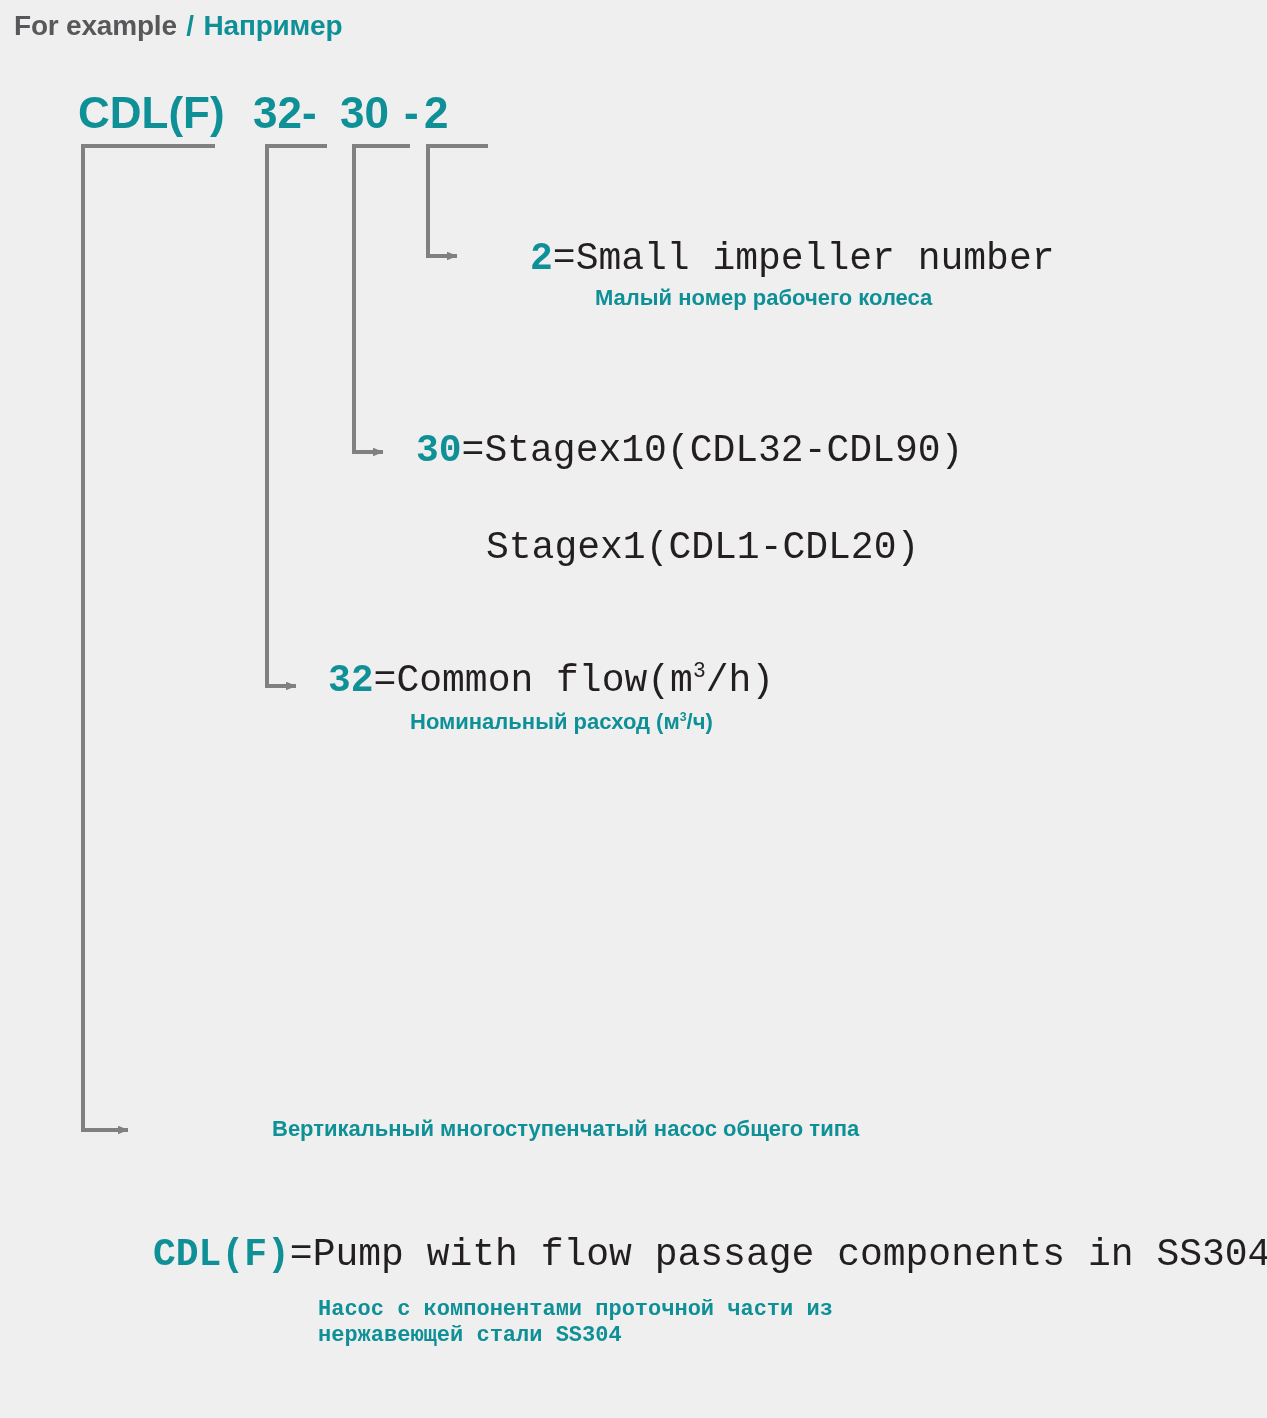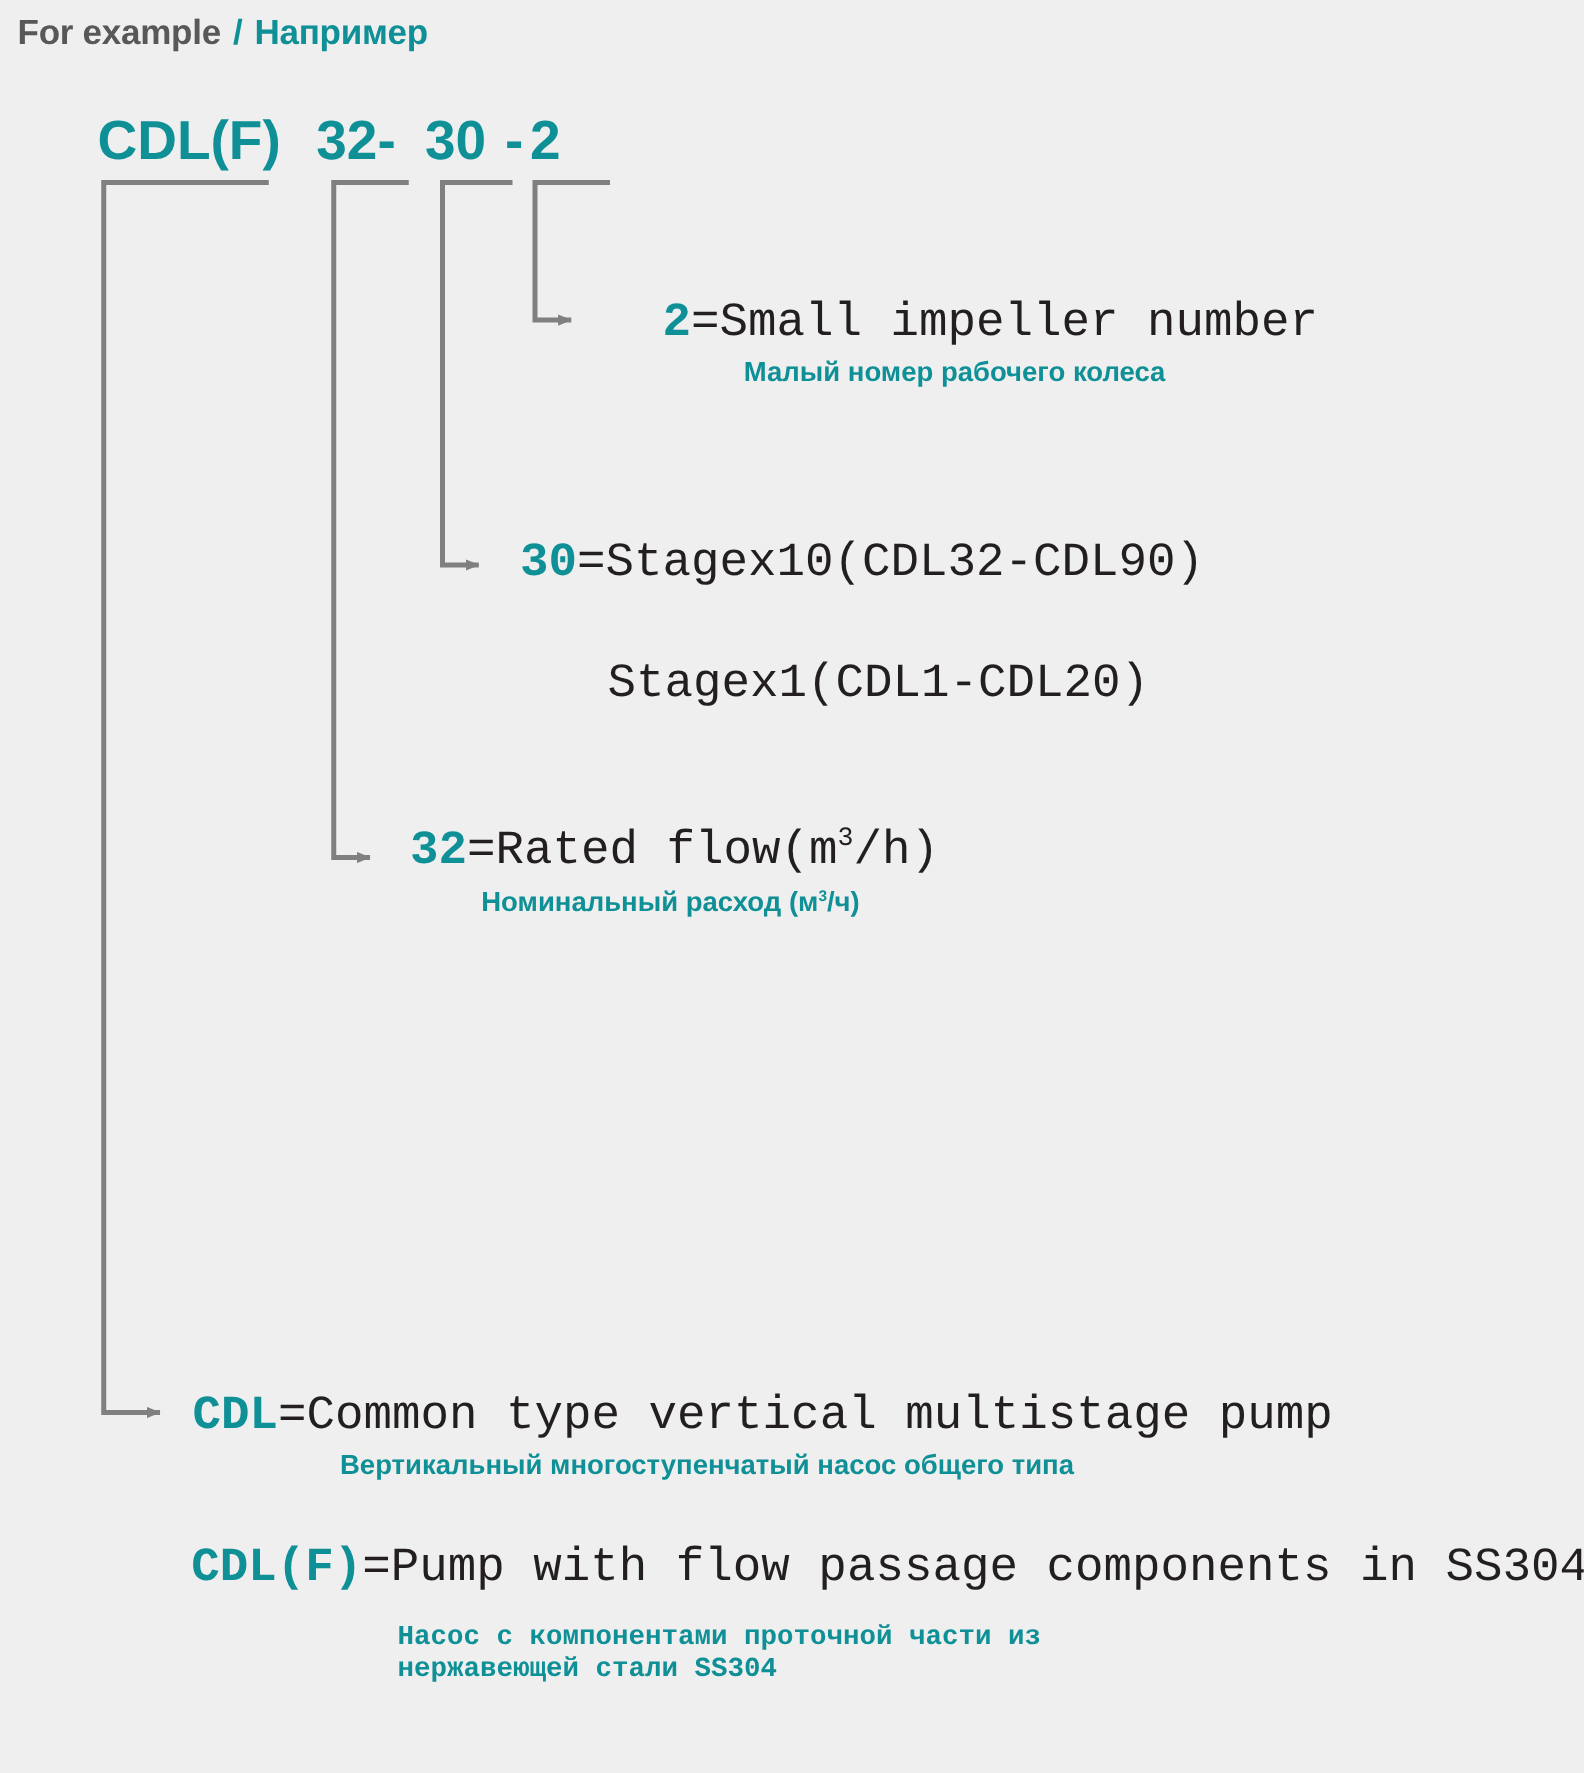--- a/index.html
+++ b/index.html
@@ -98,21 +98,21 @@
   }
 
   
   #callout-impeller      { left: 530px; top: 238px; }
   #callout-impeller .line-ru { margin-left: 65px; margin-top: 4px; }
 
   #callout-stage         { left: 416px; top: 430px; }
   #callout-stage-alt     { left: 486px; top: 527px; }
 
   #callout-flow          { left: 328px; top: 660px; }
-  #callout-flow .line-ru { margin-left: 57px; margin-top: 6px; }
+  #callout-flow .line-ru { margin-left: 82px; margin-top: 6px; }
 
   #callout-cdl           { left: 154px; top: 1112px; }
   #callout-cdl .line-ru  { margin-left: 118px; margin-top: 4px; }
 
   #callout-cdlf          { left: 153px; top: 1234px; }
   #callout-cdlf .line-ru { margin-left: 165px; margin-top: 20px; font-family: Liberation Mono, monospace; }
 </style>
 </head>
 <body>
 
@@ -168,31 +168,28 @@
       <span class="key">30</span><span>=</span><span>Stagex10(CDL32-CDL90)</span>
     </div>
   </div>
 
   <div class="callout" id="callout-stage-alt">
     <div class="line-en">Stagex1(CDL1-CDL20)</div>
   </div>
 
   <div class="callout" id="callout-flow">
     <div class="line-en">
-      <span class="key">32</span><span>=</span><span>Rated flow(m</span><sup>3</sup><span>/h)</span>
+      <span class="key">32</span><span>=</span><span>Common flow(m</span><sup>3</sup><span>/h)</span>
     </div>
     <div class="line-ru">
       <span>Номинальный расход (м</span><sup>3</sup><span>/ч)</span>
     </div>
   </div>
 
   <div class="callout" id="callout-cdl">
-    <div class="line-en">
-      <span class="key">CDL</span><span>=</span><span>Common type vertical multistage pump</span>
-    </div>
     <div class="line-ru">Вертикальный многоступенчатый насос общего типа</div>
   </div>
 
   <div class="callout" id="callout-cdlf">
     <div class="line-en">
       <span class="key">CDL(F)</span><span>=</span><span>Pump with flow passage components in SS304</span>
     </div>
     <div class="line-ru">
       <div>Насос с компонентами проточной части из</div>
       <div>нержавеющей стали SS304</div>

